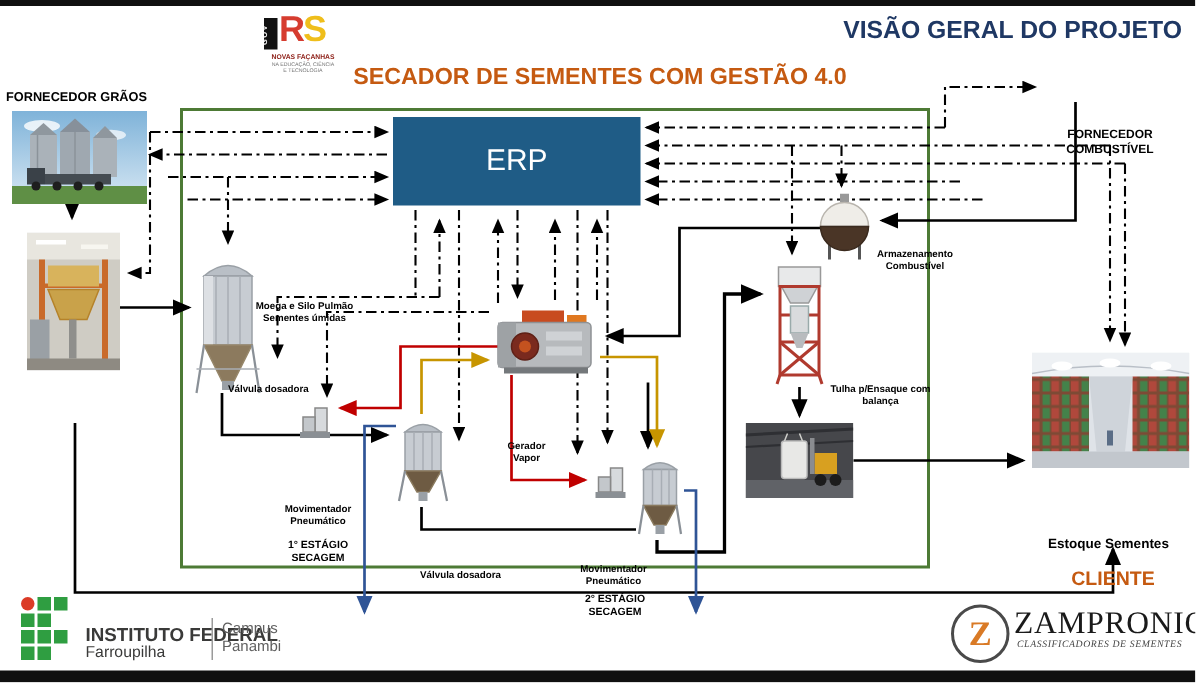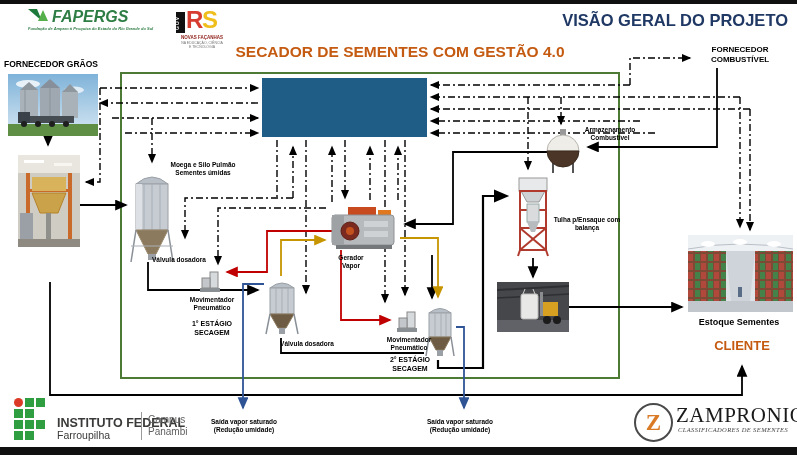--- a/index.html
+++ b/index.html
@@ -25,21 +25,21 @@
 
   
   .green-box{left:120px;top:72px;width:500px;height:307px;border:2.5px solid #4D7A35;box-sizing:border-box;}
   .erp{left:262px;top:78px;width:165px;height:59px;background:#1F5C86;color:#fff;text-align:center;
        display:flex;flex-direction:column;justify-content:center;line-height:1.25;}
   .erp .l1{font-size:20px;}
   .erp .l2{font-size:18px;}
 
   
   .lbl{font-weight:bold;color:#000;}
-  .c{text-align:center;}
+  .c{text-align:center;margin-top:40px;}
   .fornecedor-graos{left:4px;top:59px;width:110px;font-size:8.5px;}
   .fornecedor-comb{left:694px;top:45px;width:92px;font-size:8px;line-height:10px;}
   .unidade{left:0px;top:253px;width:100px;font-size:12px;color:#C55A11;line-height:16px;}
   .s65{font-size:6.5px;line-height:8px;}
   .s7{font-size:7px;line-height:9px;}
   .moega-lbl{left:164px;top:161px;width:78px;}
   .valv1-lbl{left:152px;top:256px;width:62px;text-align:left;}
   .mov1-lbl{left:170px;top:296px;width:84px;}
   .est1-lbl{left:176px;top:319px;width:72px;}
   .gerador-lbl{left:324px;top:254px;width:54px;}
@@ -84,28 +84,20 @@
             font-size:6.5px;color:#444;letter-spacing:.4px;}
   svg{display:block;}
   .lines{left:0;top:0;pointer-events:none;}
 </style>
 </head>
 <body>
 
 <div id="stage">
   <div class="abs topbar"></div>
 
-  <div class="abs fapergs">
-    <svg width="160" height="18">
-      <polygon points="0,2 9,2 14,14" fill="#1E7A3C"></polygon>
-      <polygon points="10,14 15,3 20,14" fill="#55B04B"></polygon>
-      <text x="24" y="15" font-size="16" font-weight="bold" font-style="italic" fill="#2E7D44">FAPERGS</text>
-    </svg>
-    <div class="fapergs-tag">Fundação de Amparo à Pesquisa do Estado do Rio Grande do Sul</div>
-  </div>
 
   <div class="abs rs-logo">
     <div class="gov-box">
         <span>GOV</span>
       </div>
     <span class="rs-r">R</span>
     <span class="rs-s">S</span>
     <div class="rs-line1">NOVAS FAÇANHAS</div>
     <div class="rs-line2">NA EDUCAÇÃO, CIÊNCIA E TECNOLOGIA</div>
   </div>
@@ -194,20 +186,21 @@
       <path d="M400,238 L438,238 L438,297" marker-end="url(#ay)"></path>
     </g>
 
     <g stroke="#2F5496" stroke-width="1.8" fill="none">
       <path d="M264,284 L243,284 L243,408" marker-end="url(#au)"></path>
       <path d="M456,327 L464,327 L464,408" marker-end="url(#au)"></path>
     </g>
   </svg>
 
   <div class="abs erp">
+    <div class="l1">ERP</div>
   </div>
 
   <div class="abs img truck-img">
     <svg width="90" height="62">
       <rect width="90" height="62" fill="url(#skyg)"></rect>
       <ellipse cx="20" cy="10" rx="12" ry="4" fill="#fff" opacity=".8"></ellipse>
       <ellipse cx="66" cy="16" rx="10" ry="3.5" fill="#fff" opacity=".7"></ellipse>
       <polygon points="12,16 30,16 21,8" fill="#8f979e"></polygon>
         <rect x="12" y="16" width="18" height="28" fill="#aab2b9"></rect>
       <polygon points="32,14 52,14 42,5" fill="#87909a"></polygon>

